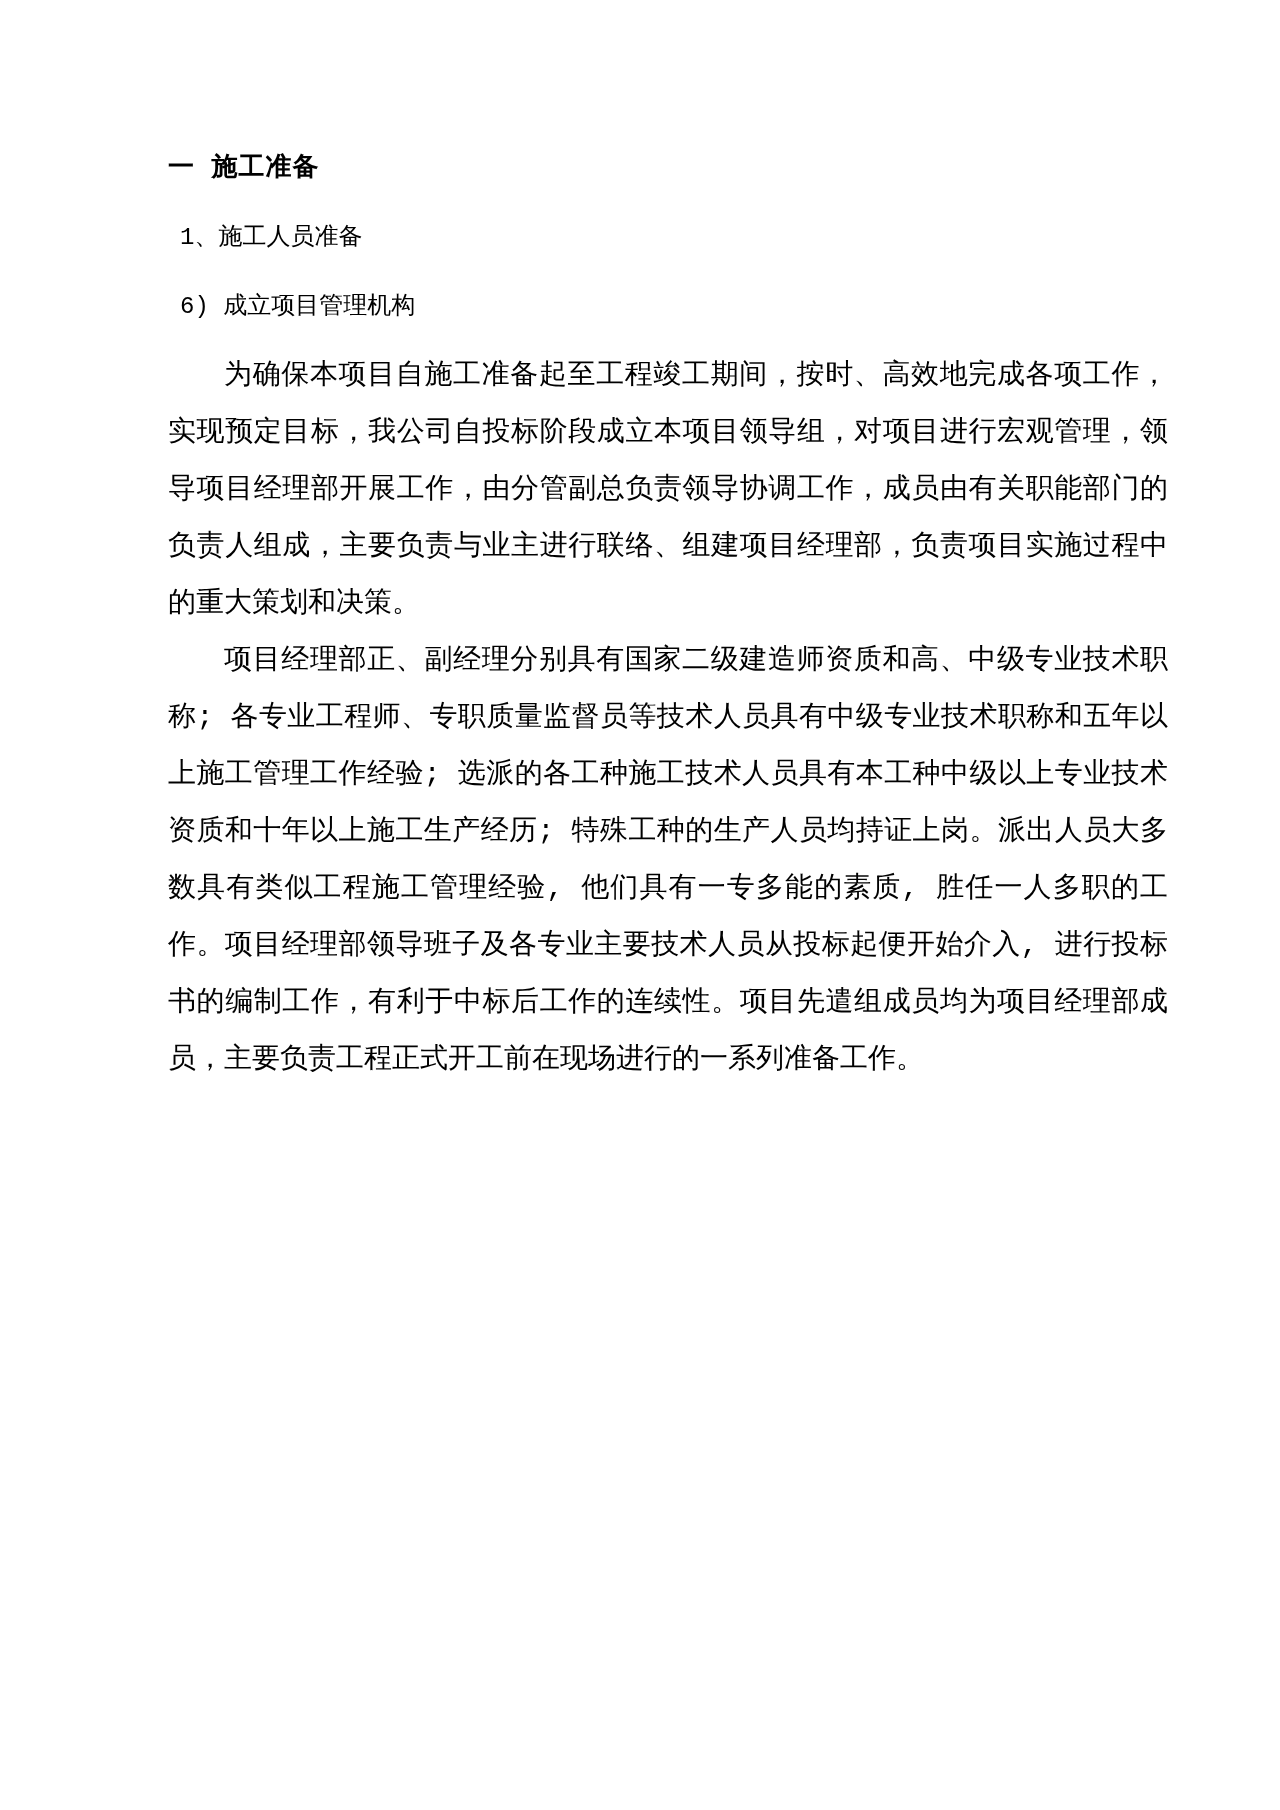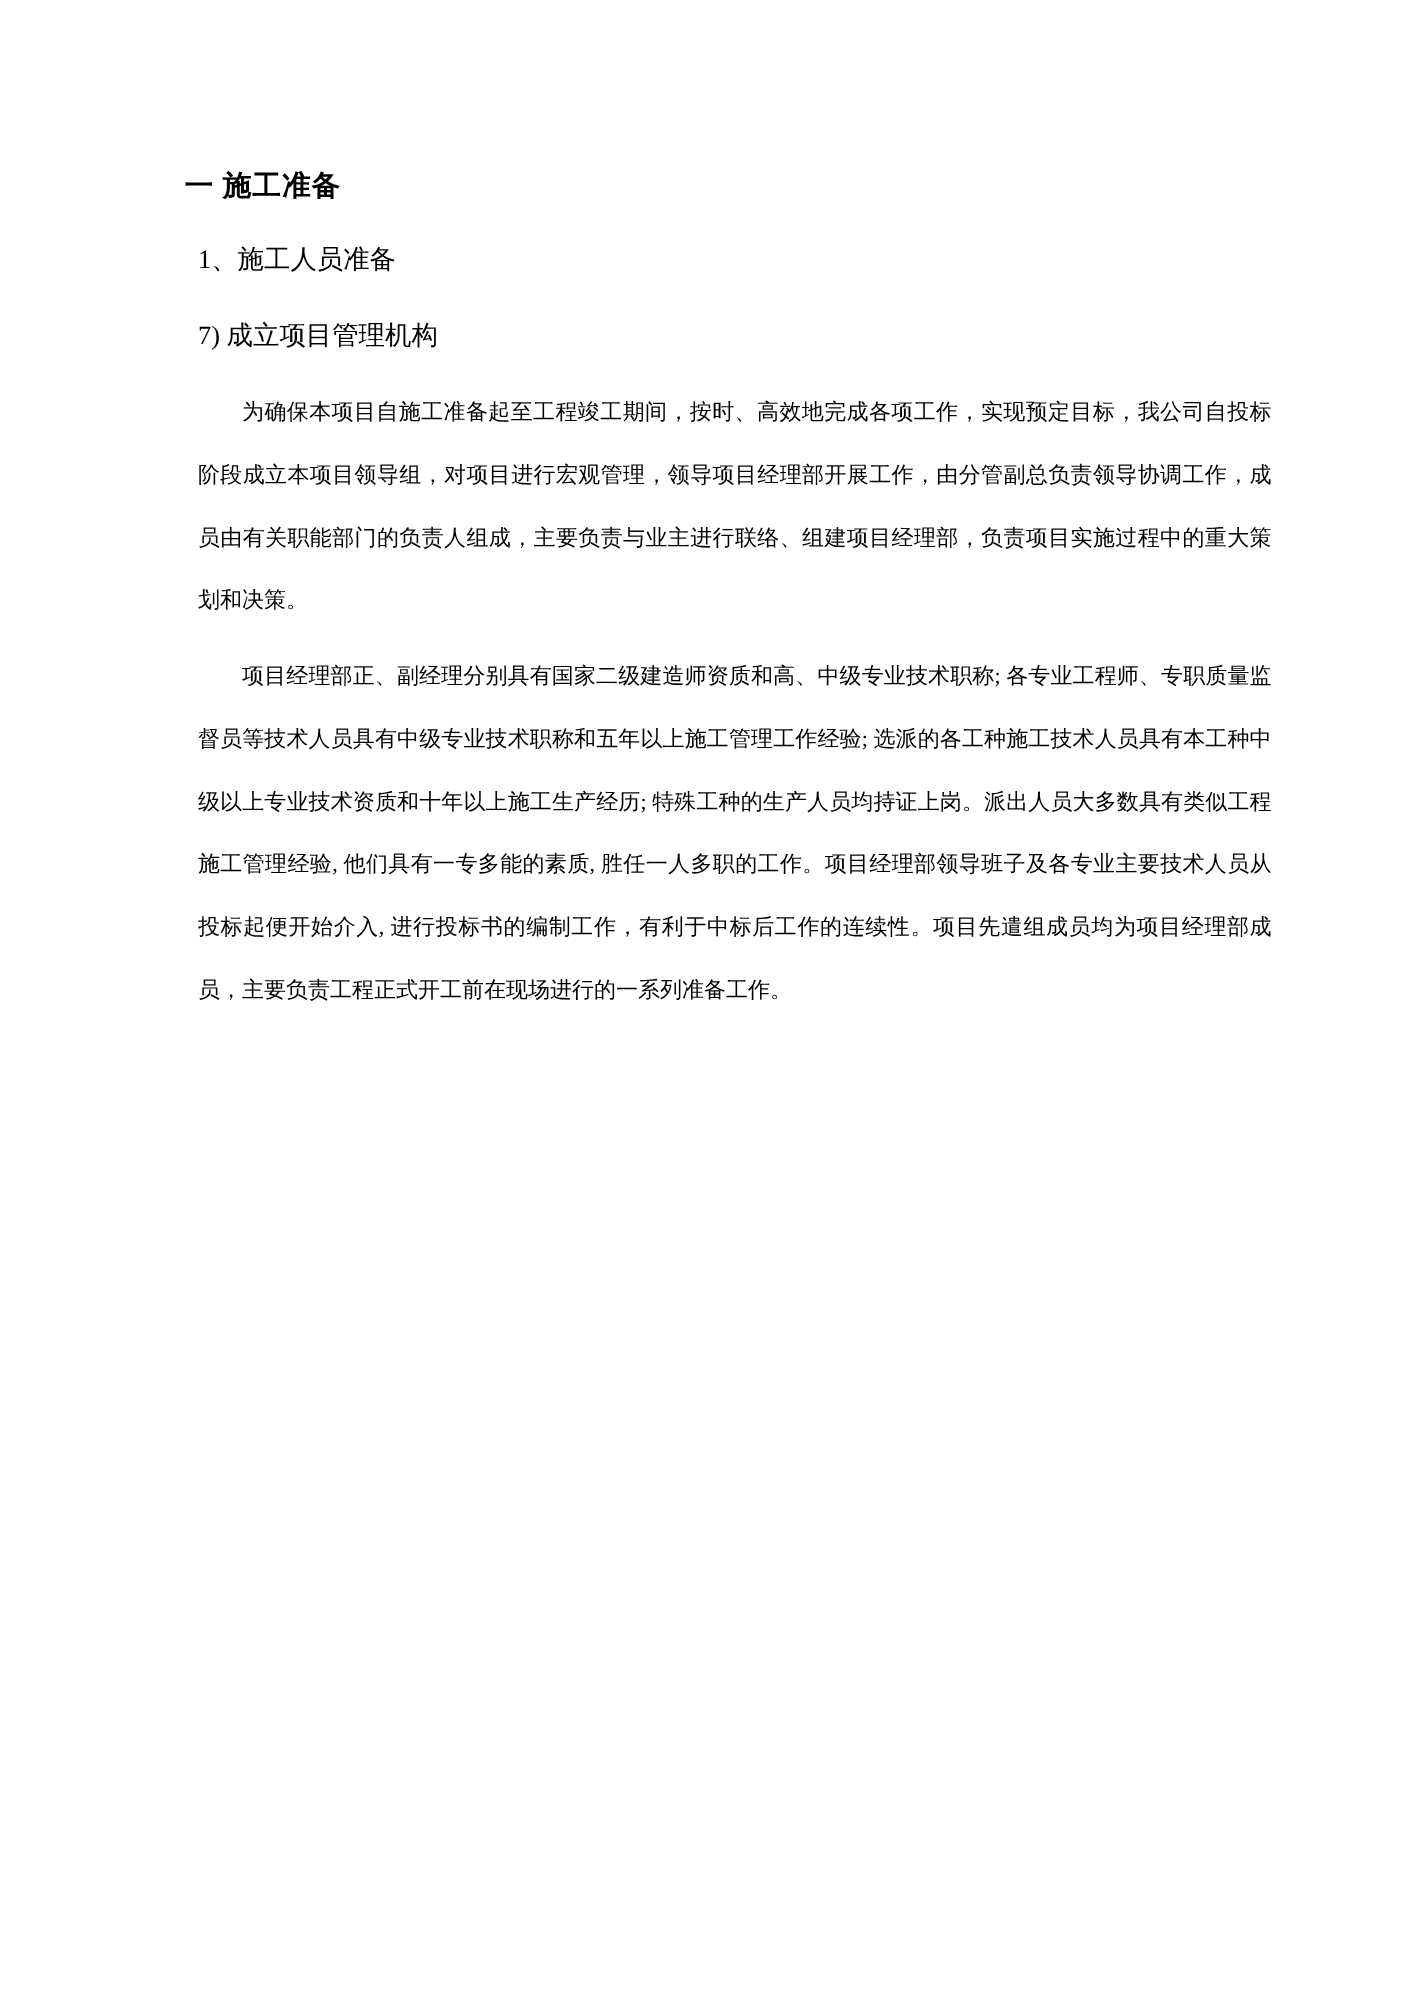--- a/index.html
+++ b/index.html
@@ -8,56 +8,56 @@
       background: #ffffff;
     }
     .page {
       position: relative;
       width: 1280px;
       height: 1810px;
       margin: 0 auto;
       background: #ffffff;
       box-sizing: border-box;
       padding: 140px 112px 0 168px;
-      font-family: Liberation Serif, serif;
+      font-family: Liberation Mono, monospace;
       color: #000000;
       overflow: hidden;
     }
     .doc-heading {
       font-size: 26px;
       font-weight: bold;
       line-height: 57px;
       margin: 0 0 8px 0;
       letter-spacing: 1px;
     }
     .doc-line {
       font-size: 24px;
       line-height: 57px;
       margin: 12px;
       text-align: justify;
       text-justify: inter-ideograph;
     }
     .doc-para {
-      font-size: 20px;
+      font-size: 28px;
       line-height: 57px;
-      margin: 12px;
+      margin: 0;
       text-align: justify;
       text-justify: inter-ideograph;
       text-indent: 2em;
     }
   </style>
 </head>
 <body>
 
 <div class="page">
   <h1 class="doc-heading">一 施工准备</h1>
 
   <p class="doc-line">1、施工人员准备</p>
 
-  <p class="doc-line">7) 成立项目管理机构</p>
+  <p class="doc-line">6) 成立项目管理机构</p>
 
   <p class="doc-para">为确保本项目自施工准备起至工程竣工期间，按时、高效地完成各项工作，实现预定目标，我公司自投标阶段成立本项目领导组，对项目进行宏观管理，领导项目经理部开展工作，由分管副总负责领导协调工作，成员由有关职能部门的负责人组成，主要负责与业主进行联络、组建项目经理部，负责项目实施过程中的重大策划和决策。</p>
 
 
 
 
   <p class="doc-para">项目经理部正、副经理分别具有国家二级建造师资质和高、中级专业技术职称; 各专业工程师、专职质量监督员等技术人员具有中级专业技术职称和五年以上施工管理工作经验; 选派的各工种施工技术人员具有本工种中级以上专业技术资质和十年以上施工生产经历; 特殊工种的生产人员均持证上岗。派出人员大多数具有类似工程施工管理经验, 他们具有一专多能的素质, 胜任一人多职的工作。项目经理部领导班子及各专业主要技术人员从投标起便开始介入, 进行投标书的编制工作，有利于中标后工作的连续性。项目先遣组成员均为项目经理部成员，主要负责工程正式开工前在现场进行的一系列准备工作。</p>
 </div>
 
 </body></html>

